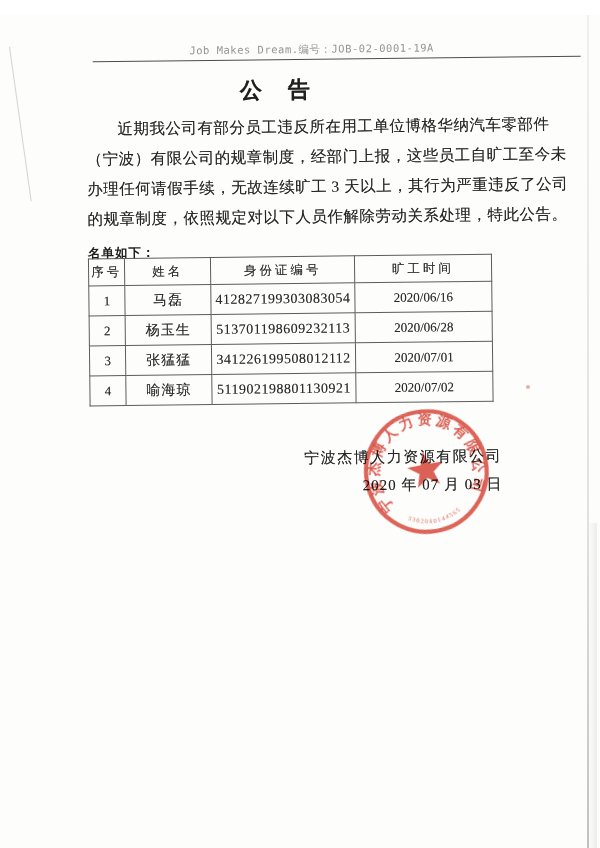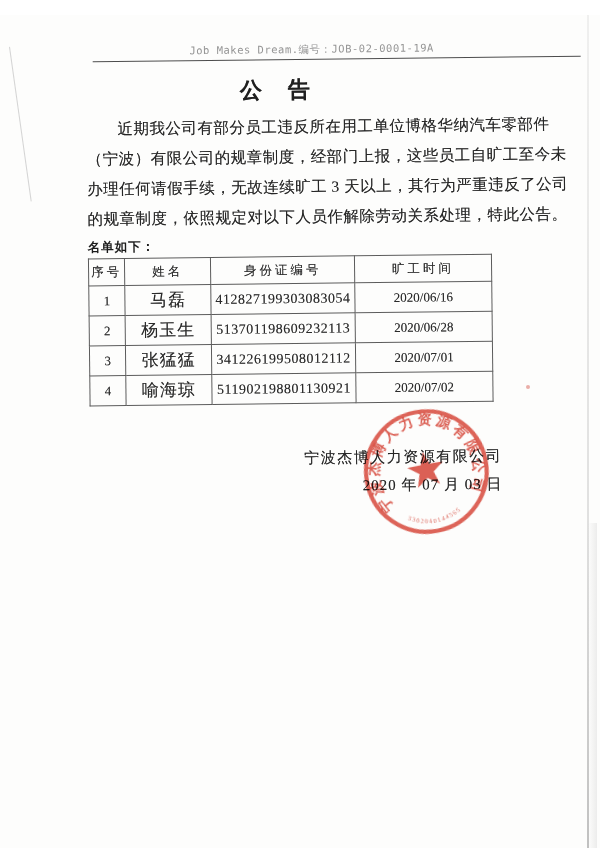--- a/index.html
+++ b/index.html
@@ -38,42 +38,42 @@
   .body-line {
     font-size: 15.5px; line-height: 30px; color: #262626;
     letter-spacing: 0.5px;
     text-align: justify; text-align-last: justify;
     text-shadow: 0 0 0.5px rgba(0,0,0,.45);
     white-space: nowrap;
   }
   .body-line.first { text-indent: 2em; }
 
   .list-label {
-    position: absolute; top: 222px; left: 90px;
+    position: absolute; top: 228px; left: 90px;
     font-family: "Liberation Sans", "DejaVu Sans", sans-serif;
     font-size: 12.5px; font-weight: bold; color: #1c1c1c; letter-spacing: 1px;
   }
 
   
   table.roster {
     position: absolute; top: 241px; left: 90px; width: 403px;
     border-collapse: collapse; table-layout: fixed;
   }
   .roster th, .roster td {
     border: 1px solid #5c5c5c; text-align: center; vertical-align: middle;
     color: #2a2a2a; text-shadow: 0 0 0.4px rgba(0,0,0,.4);
   }
   .roster th { height: 27px; font-weight: normal; font-size: 12.5px; letter-spacing: 3px; }
   .roster td { height: 30px; }
   .col-idx  { width: 36px; }
   .col-name { width: 86px; }
   .col-id   { width: 144px; }
   .col-date { width: 137px; }
   td.c-idx  { font-size: 13px; }
-  td.c-name { font-size: 17px; letter-spacing: 1px; }
+  td.c-name { font-size: 14px; letter-spacing: 1px; }
   td.c-id   { font-size: 14px; letter-spacing: 0.5px; }
   td.c-date { font-size: 13px; }
 
   
   .signature { position: absolute; top: 430px; left: 0; width: 502px; text-align: right; }
   .sig-company { font-size: 15px; color: #262626; letter-spacing: 1.5px; line-height: 26px;
                  text-shadow: 0 0 0.5px rgba(0,0,0,.45); }
   .sig-date    { font-size: 15px; color: #262626; letter-spacing: 1px; margin-top: 6px;
                  text-shadow: 0 0 0.5px rgba(0,0,0,.45); }
 

